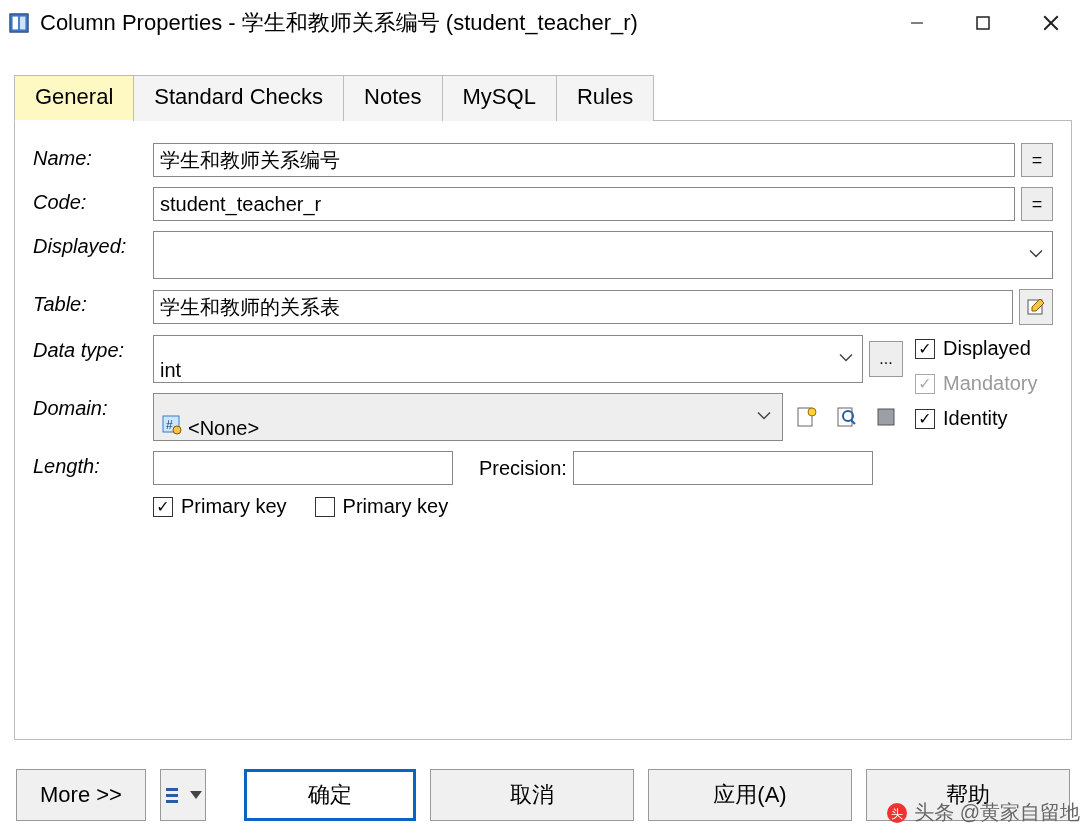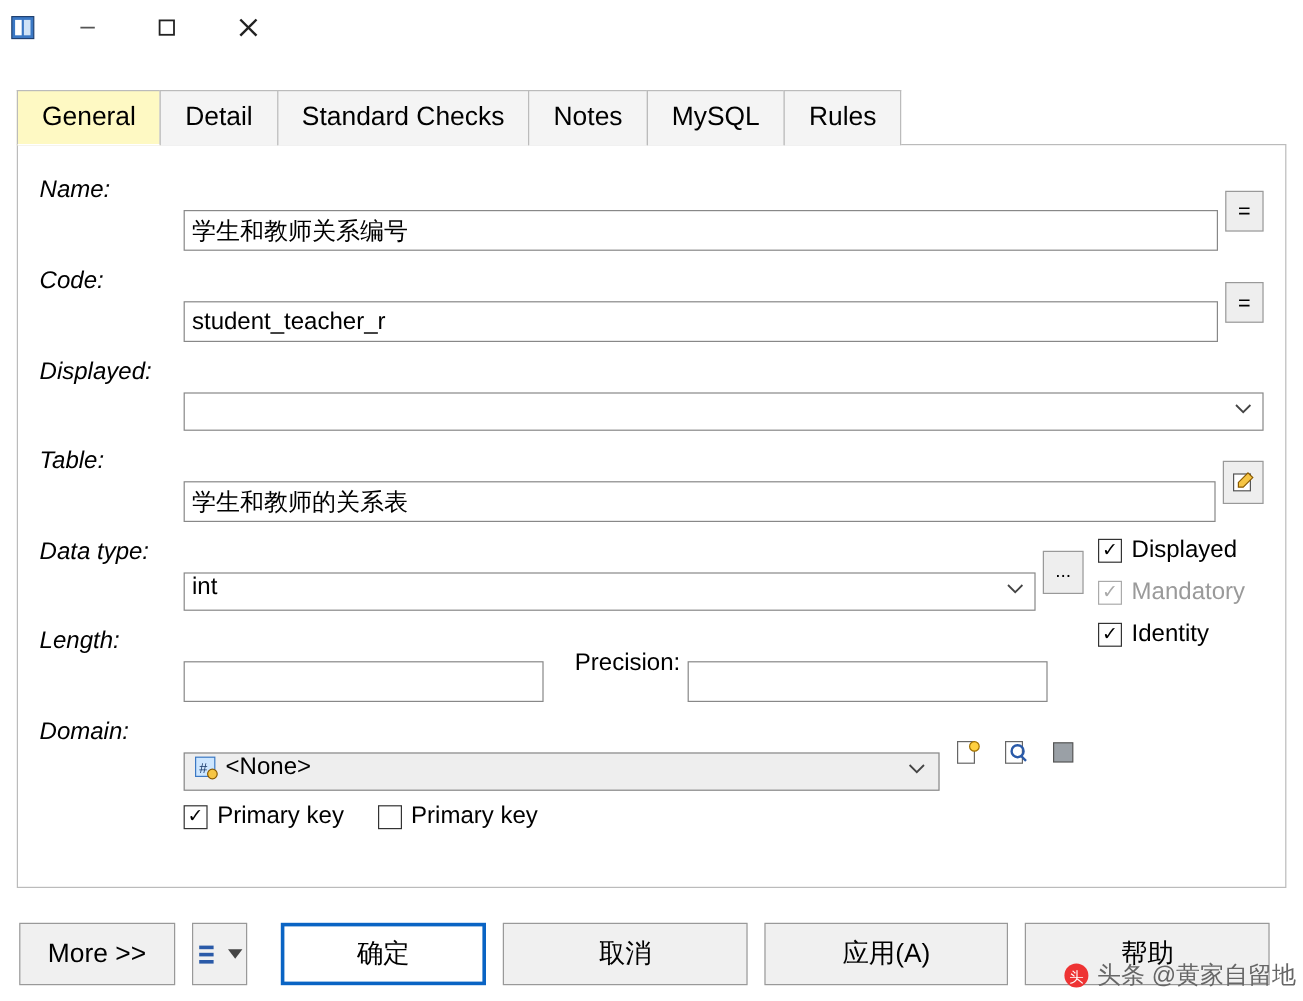--- a/index.html
+++ b/index.html
@@ -21,45 +21,45 @@
   .tab { padding:8px 20px 10px 20px; font-size:22px; border:1px solid #bbb; border-bottom:none; background:#f4f4f4; margin-right:-1px; position:relative; top:1px; }
   .tab.active { background:#fef9c3; border-bottom:1px solid #fff; }
   .tab-panel { border:1px solid #bbb; padding:22px 18px 18px 18px; height:620px; position:relative; }
 
   
   .row { display:flex; align-items:flex-start; margin-bottom:10px; }
   .row-label { width:120px; font-size:20px; padding-top:4px;font-style:italic; }
   .row-body { flex:1; display:flex; align-items:center; gap:6px; }
 
   input[type=text], textarea, .combo, .combo-input {
-    border:1px solid #888; font-size:20px; padding:3px 6px; background:#fff; color:#000;margin-top:32px;
+    border:1px solid #888; font-size:20px; padding:3px 6px; background:#fff; color:#000;
   }
   input[type=text] { height:34px; }
   textarea { resize:none; }
   .flex1 { flex:1; min-width:0; }
 
   .eq-btn { width:32px; height:34px; border:1px solid #999; background:#eee; display:flex; align-items:center; justify-content:center; font-size:18px; }
 
-  .combo { height:32px; display:flex; align-items:flex-start; padding:0 6px 0 6px; position:relative; }
+  .combo { height:48px; display:flex; align-items:flex-end; padding:0 6px 0 6px; position:relative; }
   .combo .arrow { position:absolute; right:8px; top:50%; transform:translateY(-50%); pointer-events:none; }
   .combo.gray { background:#eee; }
   .combo.gray .arrow { right:10px; }
 
   .small-btn { width:34px; height:36px; border:1px solid #999; background:#eee; display:flex; align-items:center; justify-content:center; }
   .small-btn.flat { background:transparent; border:none; }
 
   .chk { display:flex; align-items:center; gap:8px; font-size:20px; }
   .chk-box { width:20px; height:20px; border:1px solid #333; display:flex; align-items:center; justify-content:center; font-size:16px; line-height:1; }
   .chk.disabled { color:#9a9a9a; }
   .chk.disabled .chk-box { border-color:#aaa; color:#aaa; }
 
   .side-checks { width:150px; display:flex; flex-direction:column; gap:12px; padding-left:12px; padding-top:2px; }
 
   
-  .footer { position:absolute; left:0; right:12px; bottom:0; height:78px; padding:14px 16px; display:flex; align-items:center; gap:14px; }
+  .footer { position:absolute; left:0; right:0; bottom:0; height:78px; padding:14px 16px; display:flex; align-items:center; gap:14px; }
   .btn { height:52px; border:1px solid #999; background:#f0f0f0; font-size:22px; display:flex; align-items:center; justify-content:center; }
   .btn.more { width:130px; }
   .btn.actions { width:46px; }
   .btn.primary { width:172px; border:3px solid #0a64c4; background:#fff; }
   .btn.std { width:204px; }
   .spacer { flex:1; }
 
   .arrow-down { width:0; height:0; border-left:6px solid transparent; border-right:6px solid transparent; border-top:8px solid #444; display:inline-block; }
 
   .watermark { position:absolute; right:6px; bottom:8px; font-size:20px; color:#666; display:flex; align-items:center; gap:6px; pointer-events:none; }
@@ -68,20 +68,21 @@
 <body>
 
 <div class="titlebar">
   <span class="app-icon">
     <svg viewBox="0 0 24 24" width="22" height="22">
         <rect x="2" y="2" width="20" height="20" fill="#3b78c4" stroke="#1a3a6a"></rect>
         <rect x="5" y="5" width="6" height="14" fill="#fff"></rect>
         <rect x="13" y="5" width="6" height="14" fill="#cfe3f7"></rect>
       </svg>
   </span>
+  <span class="title">Column Properties - 学生和教师关系编号 (student_teacher_r)</span>
   <div class="win-controls">
     <div class="win-btn">
         <svg width="16" height="16">
           <line x1="2" y1="8" x2="14" y2="8" stroke="#555" stroke-width="1.5"></line>
         </svg>
       </div>
     <div class="win-btn">
         <svg width="16" height="16">
           <rect x="2" y="2" width="12" height="12" fill="none" stroke="#222" stroke-width="1.5"></rect>
         </svg>
@@ -91,21 +92,20 @@
           <line x1="2" y1="2" x2="14" y2="14" stroke="#222" stroke-width="1.8"></line>
           <line x1="14" y1="2" x2="2" y2="14" stroke="#222" stroke-width="1.8"></line>
         </svg>
       </div>
   </div>
 </div>
 
 <div class="tab-area">
   <div class="tabs">
     <div class="tab active">General</div>
-    <div class="tab">Detail</div>
     <div class="tab">Standard Checks</div>
     <div class="tab">Notes</div>
     <div class="tab">MySQL</div>
     <div class="tab">Rules</div>
   </div>
 
   <div class="tab-panel">
 
     <div class="row">
       <div class="row-label">Name:</div>
@@ -159,30 +159,20 @@
               <span>int</span>
               <span class="arrow"><svg width="16" height="16">
                     <polyline points="2,5 8,11 14,5" fill="none" stroke="#444" stroke-width="1.5"></polyline>
                   </svg></span>
             </div>
             <div class="small-btn">...</div>
           </div>
         </div>
 
         <div class="row">
-          <div class="row-label">Length:</div>
-          <div class="row-body">
-            <input type="text" style="width: 300px;" value="">
-            <div style="width:14px"></div>
-            <div style="font-size:20px;">Precision:</div>
-            <input type="text" style="width: 300px;" value="">
-          </div>
-        </div>
-
-        <div class="row">
           <div class="row-label">Domain:</div>
           <div class="row-body">
             <div class="combo gray flex1">
               <span style="margin-right:6px;">
                 <svg width="22" height="22">
                     <rect x="3" y="3" width="16" height="16" fill="#cde6ff" stroke="#3b78c4"></rect>
                     <text x="6" y="16" font-size="12" fill="#1a3a6a">#</text>
                     <circle cx="17" cy="17" r="4" fill="#f6c544" stroke="#8a5a00"></circle>
                   </svg>
               </span>
@@ -204,20 +194,30 @@
                   <line x1="16" y1="14" x2="20" y2="18" stroke="#2a5aa8" stroke-width="2"></line>
                 </svg>
               </div>
             <div class="small-btn flat">
                 <svg width="22" height="22">
                   <rect x="3" y="3" width="16" height="16" fill="#9aa0a6" stroke="#555"></rect>
                 </svg>
               </div>
           </div>
         </div>
+
+        <div class="row">
+          <div class="row-label">Length:</div>
+          <div class="row-body">
+            <input type="text" style="width: 300px;" value="">
+            <div style="width:14px"></div>
+            <div style="font-size:20px;">Precision:</div>
+            <input type="text" style="width: 300px;" value="">
+          </div>
+        </div>
       </div>
       <div class="side-checks">
         <label class="chk">
           <span class="chk-box">✓</span>
             <span>Displayed</span>
         </label>
         <label class="chk disabled">
           <span class="chk-box">✓</span>
             <span>Mandatory</span>
         </label>

